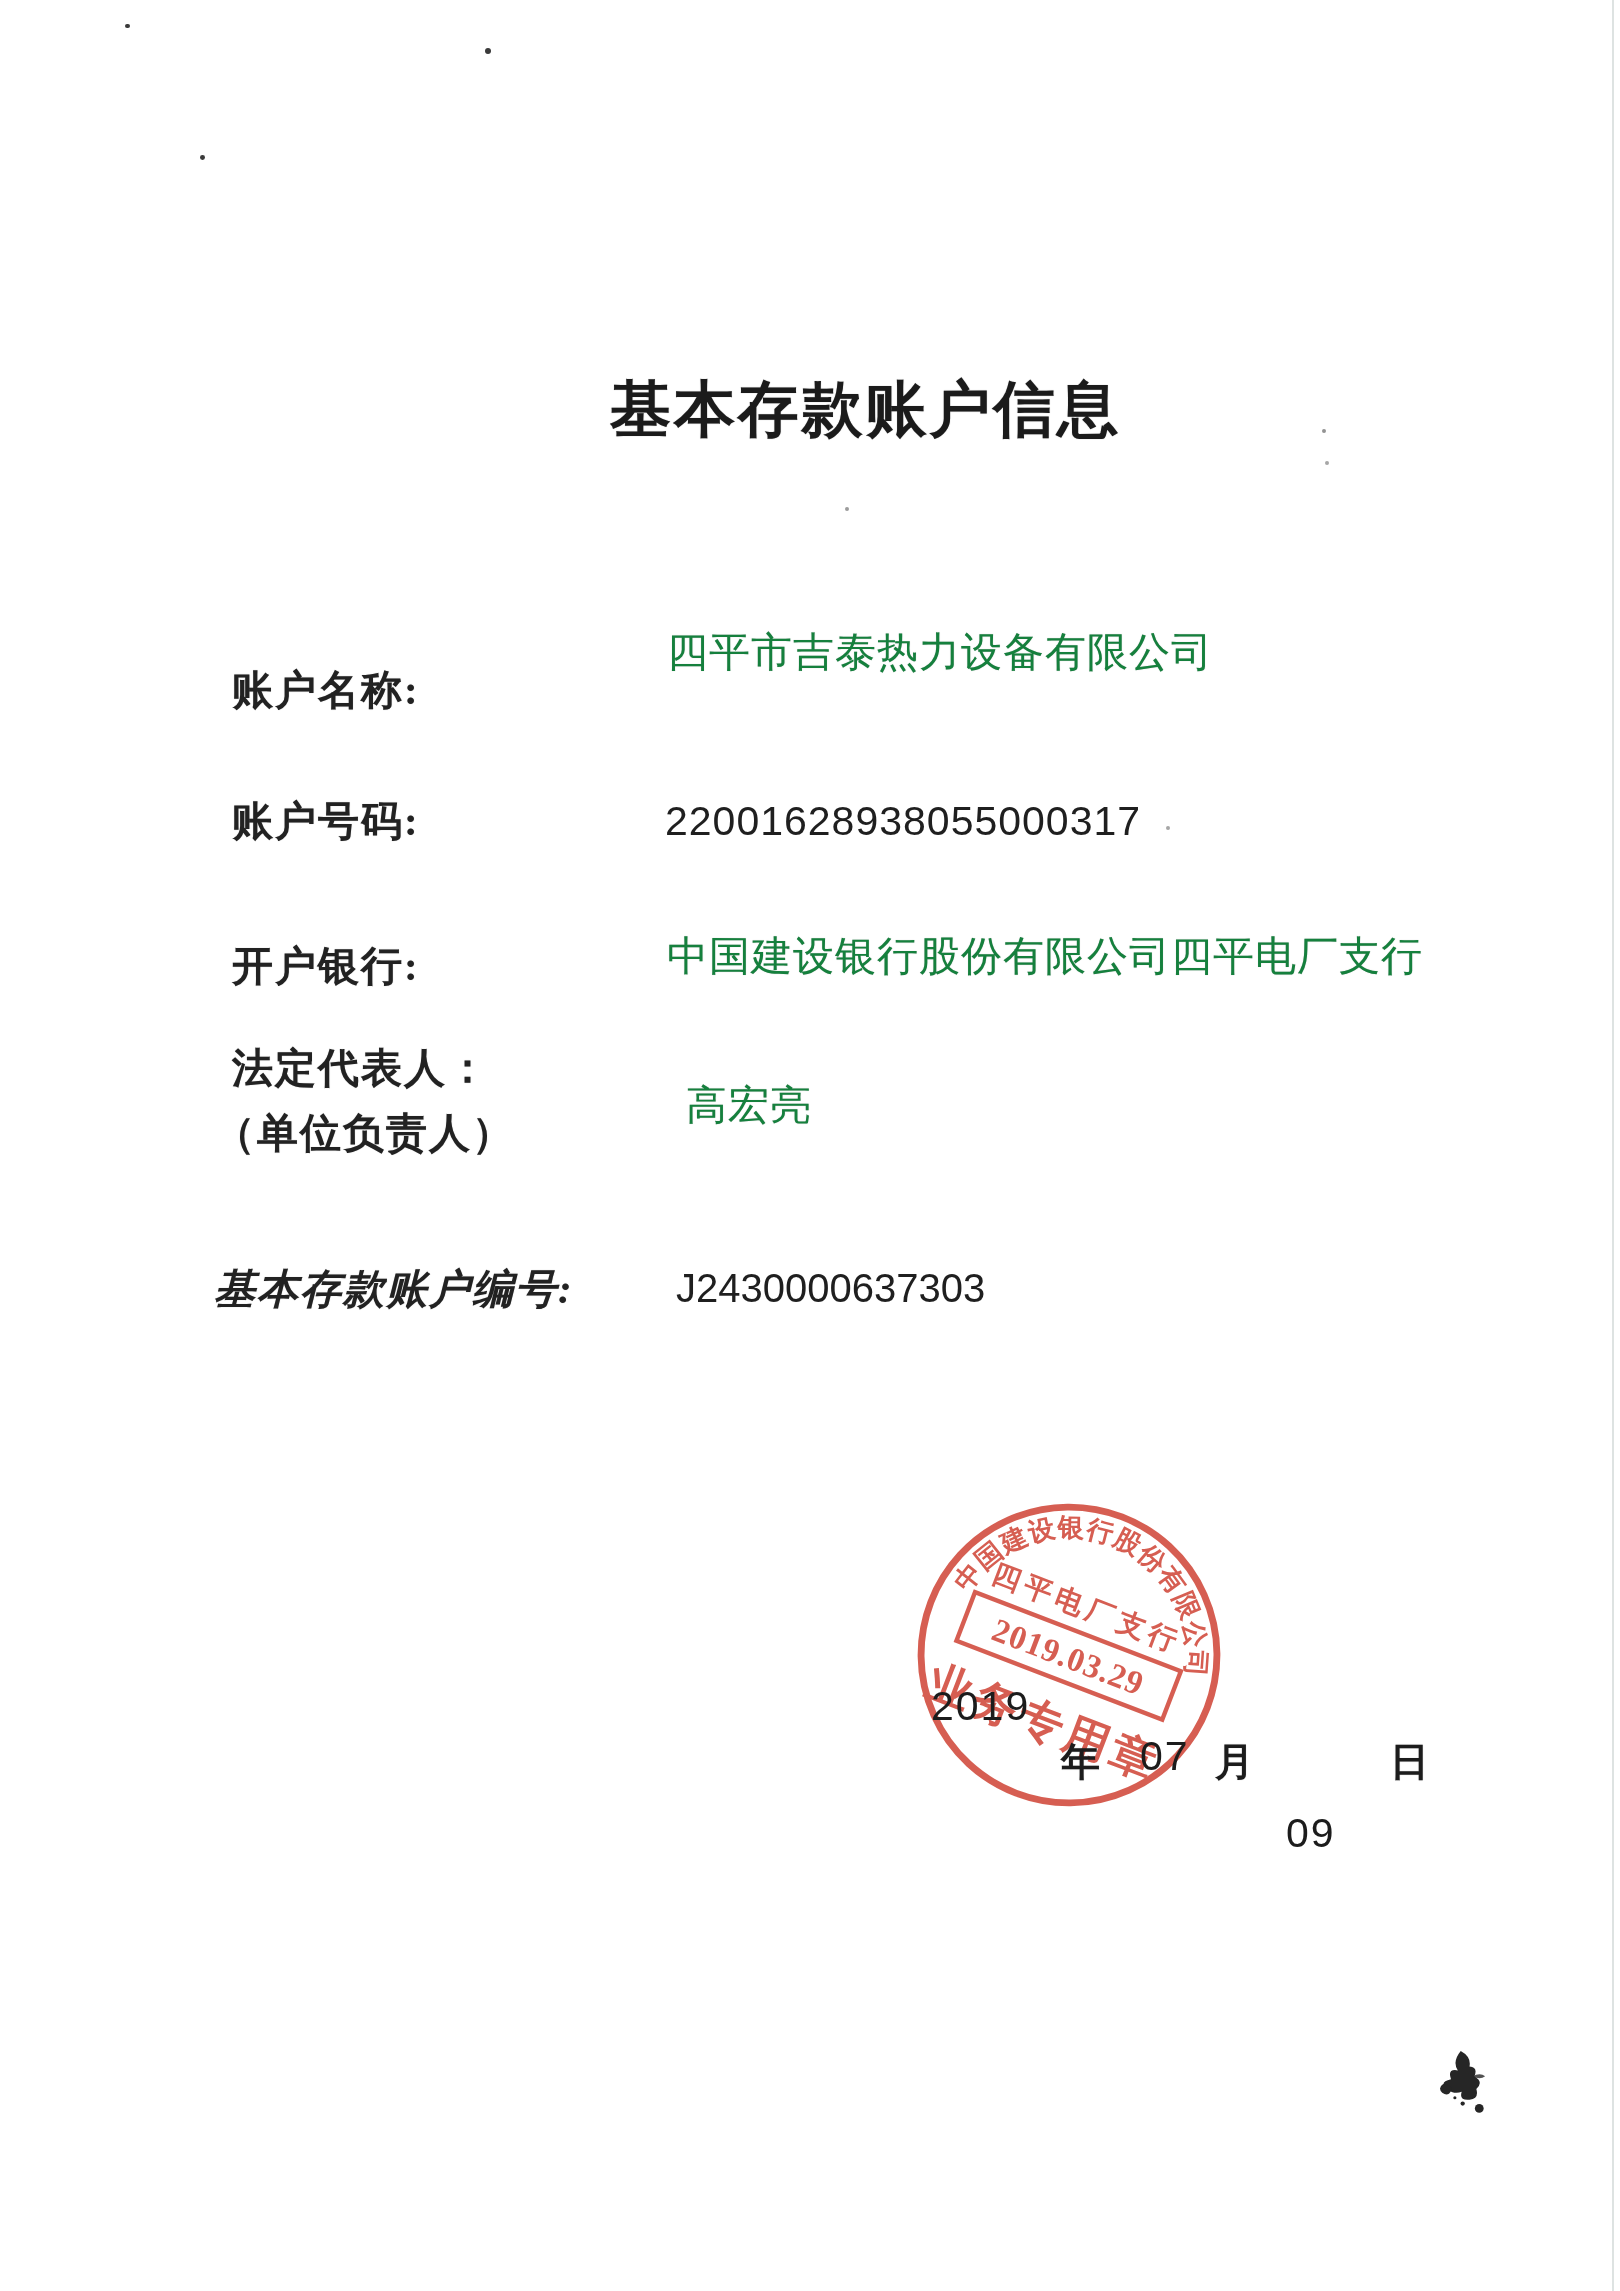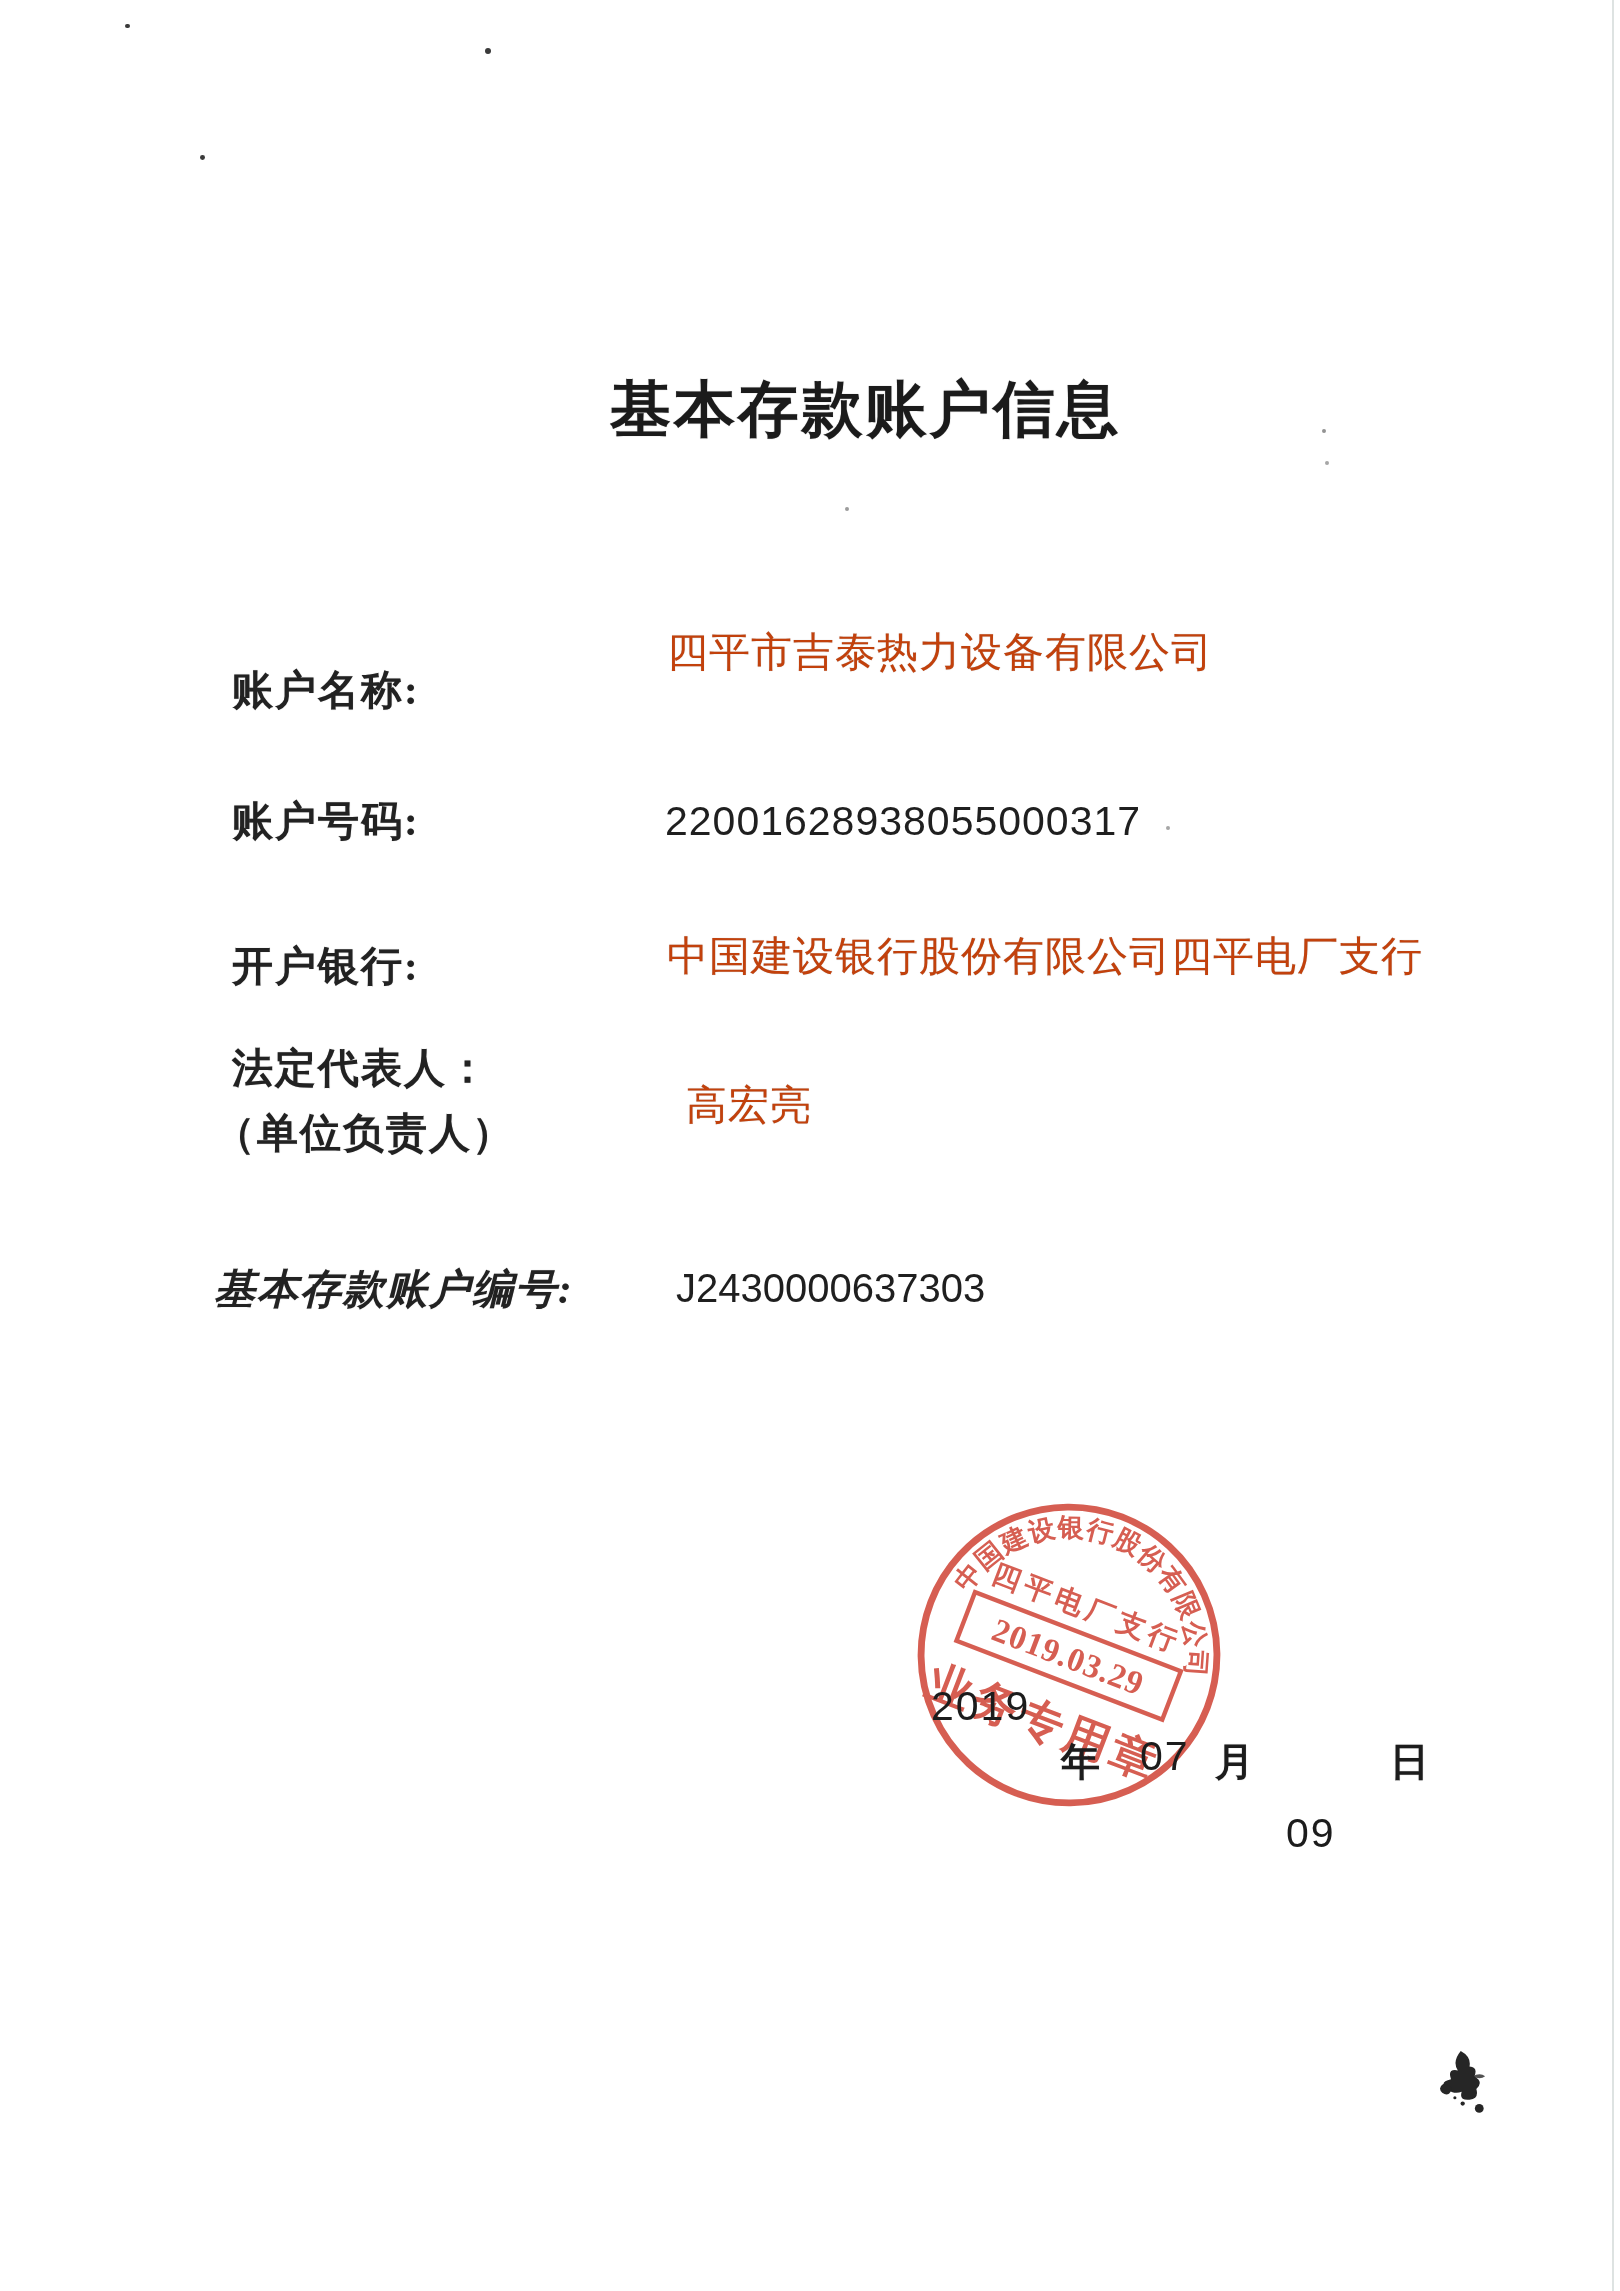--- a/index.html
+++ b/index.html
@@ -18,21 +18,21 @@
     color:#1b1b1b;
     text-shadow:0 0 1px rgba(0,0,0,.4);
   }
   .field-label{
     font-size:41px;font-weight:600;letter-spacing:2px;
     color:#222;
     text-shadow:0 0 1px rgba(0,0,0,.3);
   }
   .field-value{
     font-size:41px;font-weight:500;letter-spacing:1px;
-    color:#c2410c;
+    color:#15803d;
     text-shadow:0 0 1px rgba(0,0,0,.25);
   }
   .num-value{
     font-family:"Liberation Sans","DejaVu Sans",sans-serif;
     font-size:41px;font-weight:500;letter-spacing:1px;
     color:#1f1f1f;
     text-align:right;
   }
   .date-digit{
     font-family:"Liberation Sans","DejaVu Sans",sans-serif;

